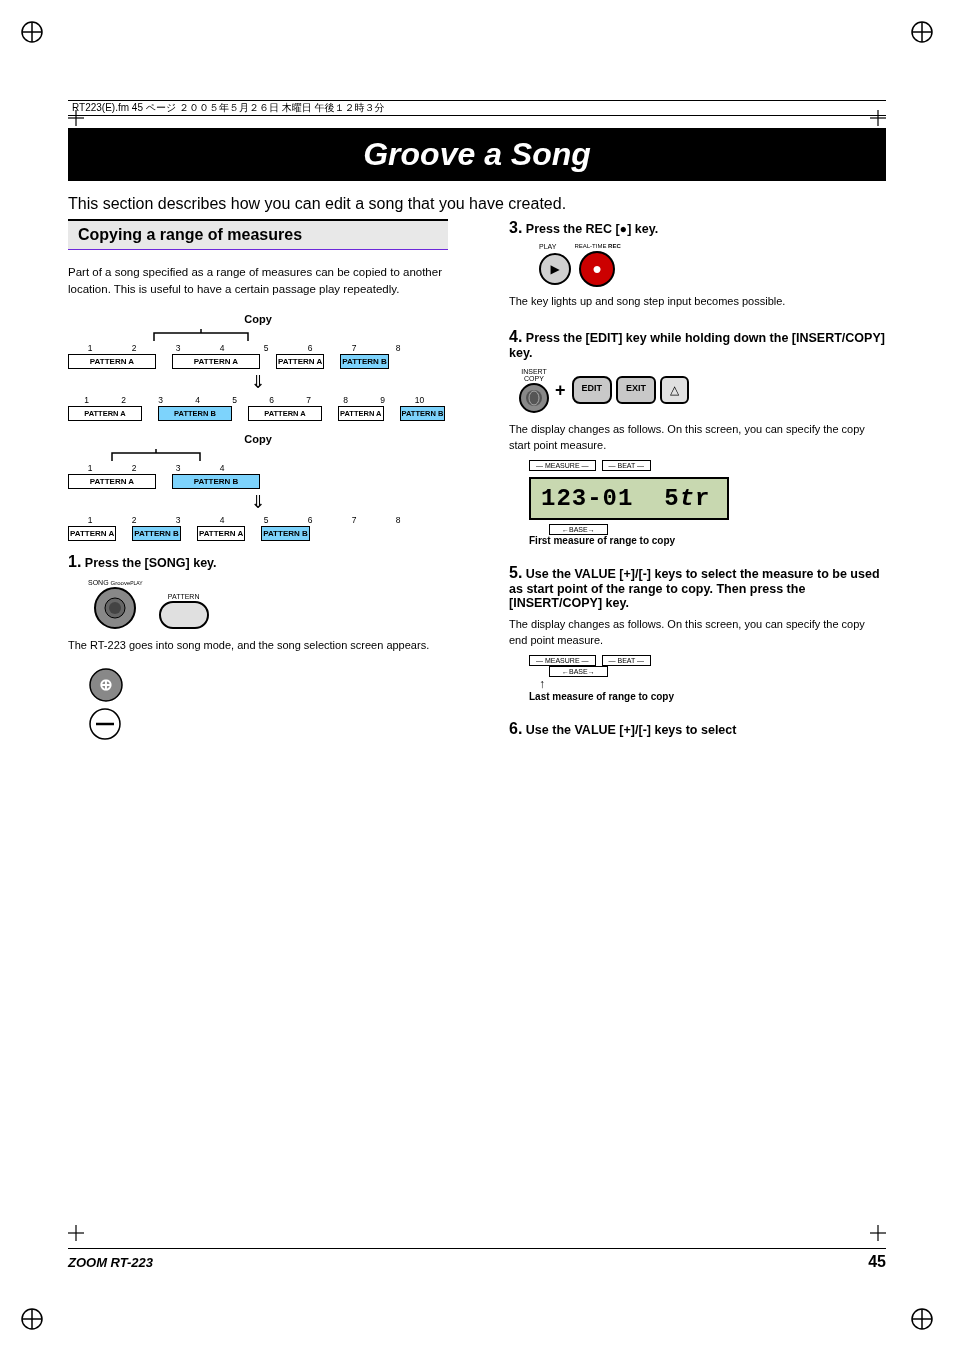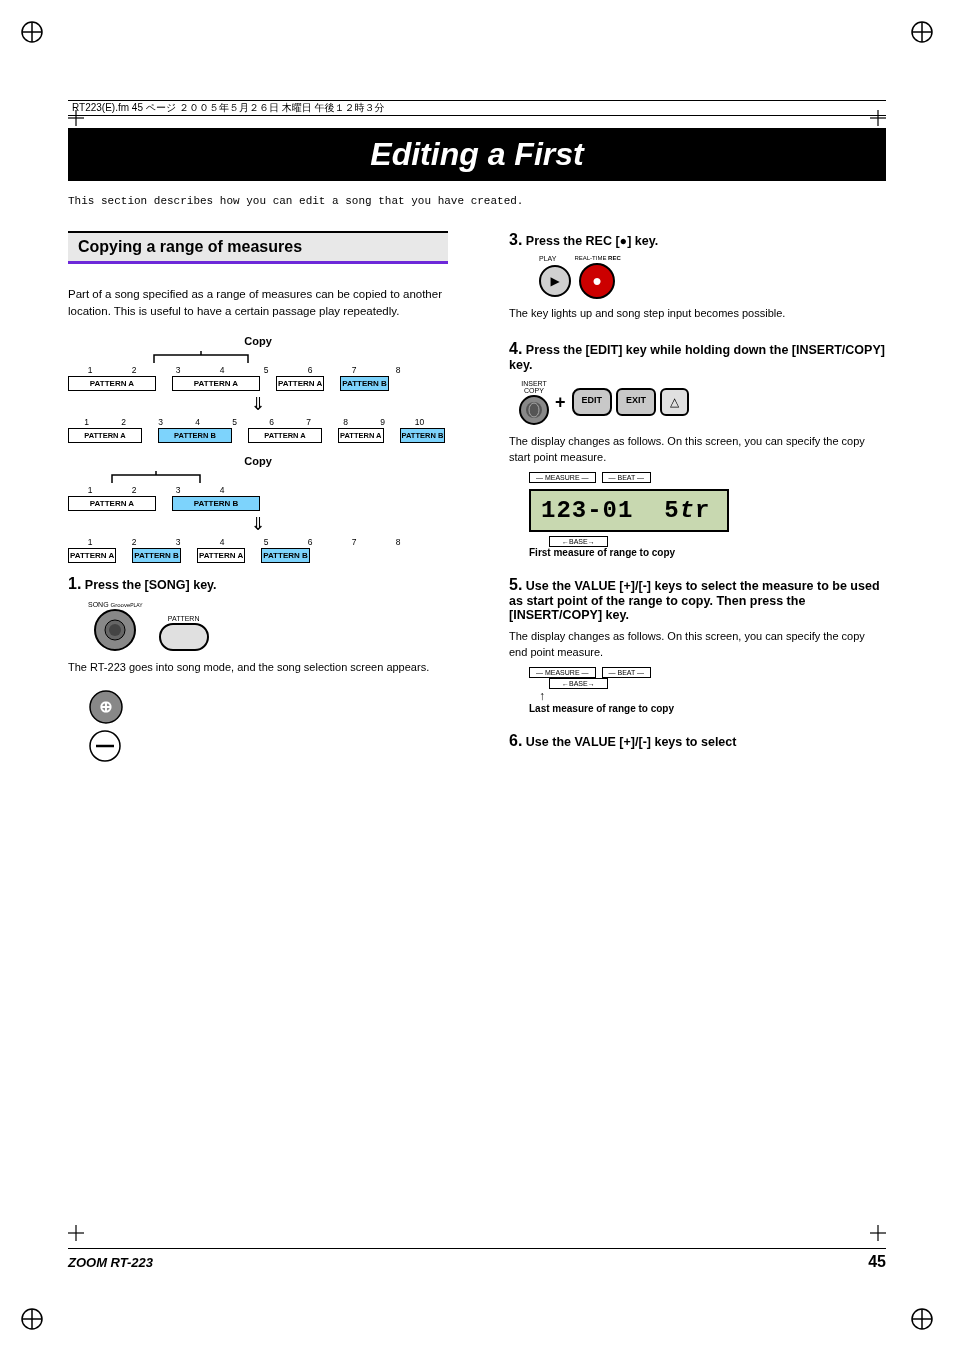--- a/index.html
+++ b/index.html
@@ -65,49 +65,49 @@
     }
     .page-title-box h1 {
       color: #fff;
       font-size: 32px;
       font-family: Arial, sans-serif;
       font-weight: bold;
       font-style: italic;
     }
 
     .intro-text {
-      font-size: 11px;
-      font-family: Liberation Mono, monospace;
-      margin-bottom: 24px;
+      font-size: 16px;
+      font-family: Liberation Sans, sans-serif;
+      margin-bottom: 6px;
     }
 
     
     .two-col {
       display: flex;
       gap: 24px;
     }
     .col-left {
       width: 380px;
       flex-shrink: 0;
     }
     .col-right {
       flex: 1;
       margin-left: 37px;
     }
 
     
     .section-heading {
       background: #e8e8e8;
       border-top: 2px solid #000;
-      border-bottom: 3px solid #6d28d9;
+      border-bottom: 1px solid #6d28d9;
       padding: 5px 10px;
       font-size: 16px;
       font-family: Arial, sans-serif;
       font-weight: bold;
-      margin-bottom: 22px;
+      margin-bottom: 14px;
     }
 
     .section-desc {
       font-size: 11.5px;
       font-family: Arial, sans-serif;
       line-height: 1.5;
       margin-bottom: 14px;
     }
 
     
@@ -439,21 +439,21 @@
     </svg>
 </div>
 
 <div class="header-bar">
   <span>RT223(E).fm  45 ページ  ２００５年５月２６日  木曜日  午後１２時３分</span>
 </div>
 
 <div class="page-content">
 
   <div class="page-title-box">
-    <h1>Editing a First</h1>
+    <h1>Groove a Song</h1>
   </div>
 
   <p class="intro-text">This section describes how you can edit a song that you have created.</p>
 
   <div class="two-col">
 
     <div class="col-left">
 
       <div class="section-heading">Copying a range of measures</div>
 

